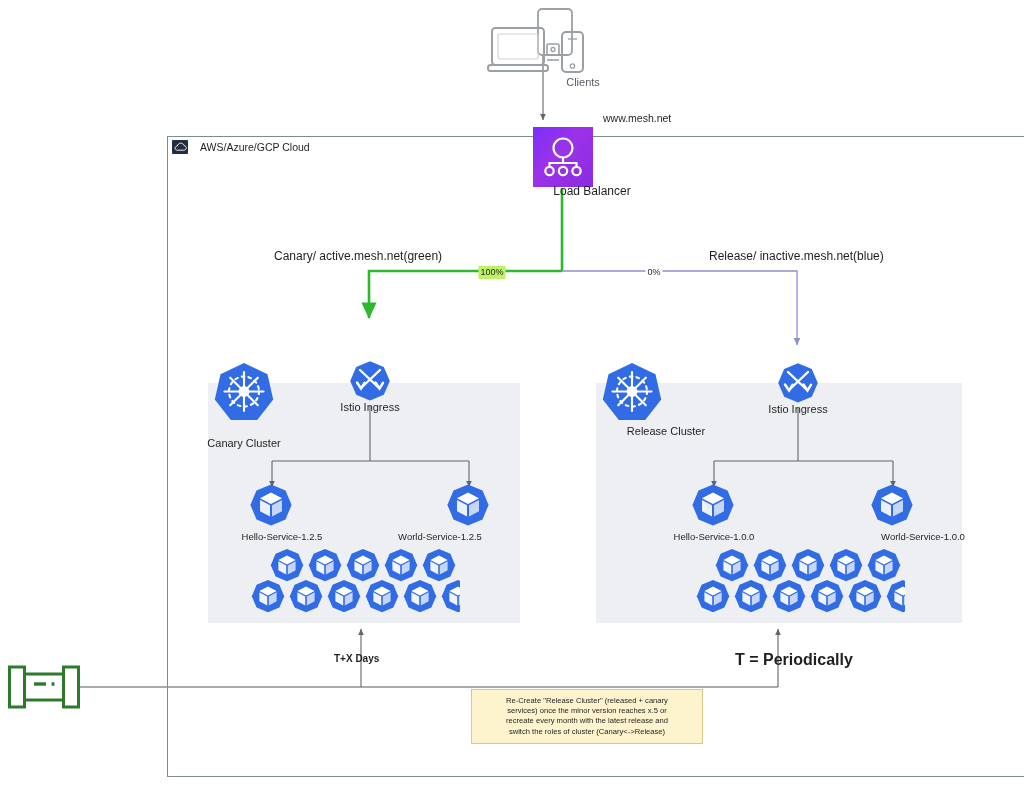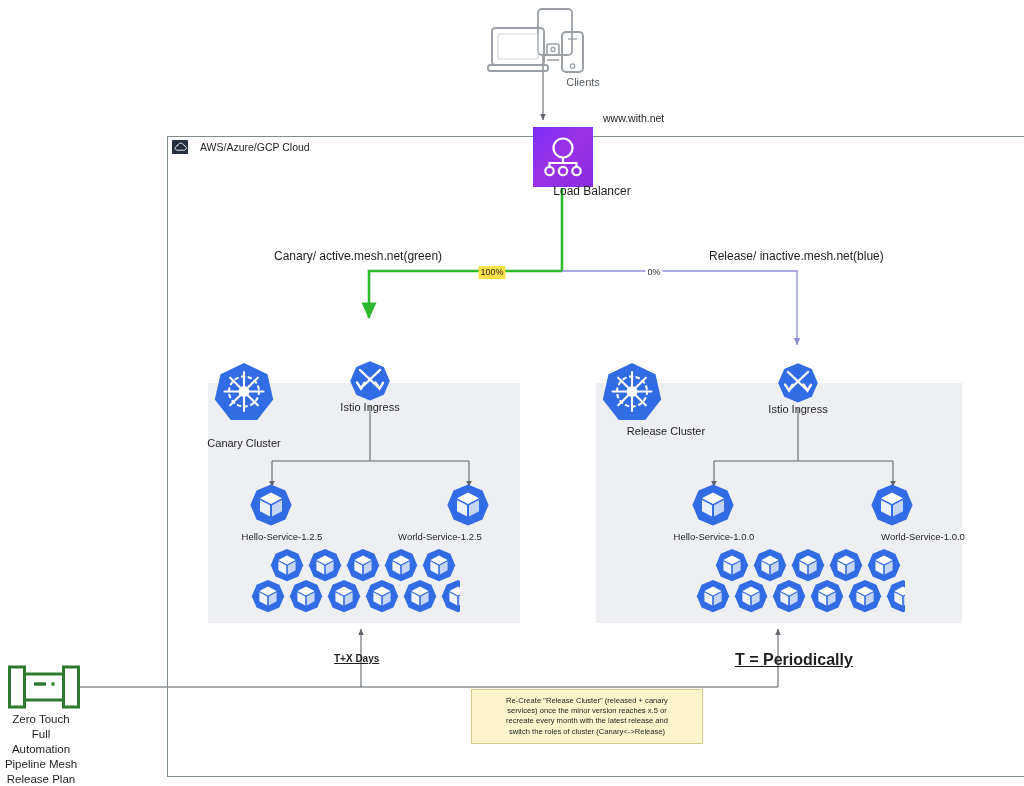--- a/index.html
+++ b/index.html
@@ -16,21 +16,21 @@
   }
   .abs{position:absolute;}
   .lbl{
     position:absolute;
     color:#1f1f1f;
     font-size:11px;
     line-height:13px;
     white-space:nowrap;
   }
   .lbl.ctr{transform:translateX(-50%);text-align:center;}
-  .lbl.bold{font-weight:bold;text-decoration:underline;}
+  .lbl.bold{font-weight:bold;}
   .lbl.gray{color:#5b6166;margin-left:40px;}
 
   
   #cloud-boundary{
     left:167px; top:136px;
     width:857px; height:641px;
     border:1.4px solid #7f8c8d;
     border-right:none;
     box-sizing:border-box;
   }
@@ -164,37 +164,37 @@
 
       <g>
         <rect x="75" y="24" width="21" height="40" rx="4" fill="none" stroke="#9aa0a6" stroke-width="2"></rect>
         <line x1="81" y1="31" x2="90" y2="31" stroke="#9aa0a6" stroke-width="1.3"></line>
         <circle cx="85.5" cy="58" r="2.2" fill="none" stroke="#9aa0a6" stroke-width="1.3"></circle>
       </g>
     </svg>
   </div>
   <div class="lbl ctr gray" style="left:543px;top:76px;">Clients</div>
 
-  <div class="lbl" style="left:603px;top:112px;font-size:10.5px;">www.with.net</div>
+  <div class="lbl" style="left:603px;top:112px;font-size:10.5px;">www.mesh.net</div>
 
   <div class="abs" id="lb-tile">
     <svg width="44" height="42" viewBox="0 0 44 42">
       <circle cx="22" cy="12" r="9.5" fill="none" stroke="#ffffff" stroke-width="2.2"></circle>
       <line x1="22" y1="21.5" x2="22" y2="27" stroke="#ffffff" stroke-width="2.2"></line>
       <path d="M8.5 32 L8.5 27 L35.5 27 L35.5 32" fill="none" stroke="#ffffff" stroke-width="2.2"></path>
       <circle cx="8.5" cy="35" r="4.2" fill="none" stroke="#ffffff" stroke-width="2.2"></circle>
       <circle cx="22" cy="35" r="4.2" fill="none" stroke="#ffffff" stroke-width="2.2"></circle>
       <circle cx="35.5" cy="35" r="4.2" fill="none" stroke="#ffffff" stroke-width="2.2"></circle>
     </svg>
   </div>
   <div class="lbl ctr" style="left:592px;top:185px;font-size:12px;">Load Balancer</div>
 
   <div class="lbl" style="left:274px;top:250px;font-size:12px;">Canary/ active.mesh.net(green)</div>
   <div class="lbl" style="left:709px;top:250px;font-size:12px;">Release/ inactive.mesh.net(blue)</div>
-  <div class="lbl ctr" style="left:492px;top:266px;font-size:9px;background:#fde047;padding:0 2px;">100%</div>
+  <div class="lbl ctr" style="left:492px;top:266px;font-size:9px;background:#bef264;padding:0 2px;">100%</div>
   <div class="lbl ctr" style="left:654px;top:266px;font-size:9px;background:#fff;padding:0 2px;">0%</div>
 
   <div class="icon" style="left:213px;top:361px;">
     <svg width="62" height="62" viewBox="0 0 62 62">
       <path d="M31 2 L54.5 13.2 L60.2 38.4 L44.2 59 L17.8 59 L1.8 38.4 L7.5 13.2 Z" fill="#326ce5"></path>
       <g fill="none" stroke="#ffffff" stroke-width="2.1" stroke-linecap="round">
         <circle cx="31" cy="30.5" r="4.4"></circle>
         <circle cx="31" cy="30.5" r="15" stroke-dasharray="2.6 4.2"></circle>
         <line x1="31" y1="11" x2="31" y2="26"></line>
         <line x1="31" y1="35" x2="31" y2="50"></line>
@@ -360,21 +360,14 @@
 
   <div class="icon" style="left:8px;top:665px;">
     <svg width="72" height="44" viewBox="0 0 72 44">
       <rect x="1.5" y="2" width="15" height="40" fill="none" stroke="#2d7a2d" stroke-width="3"></rect>
       <rect x="55.5" y="2" width="15" height="40" fill="none" stroke="#2d7a2d" stroke-width="3"></rect>
       <rect x="16.5" y="9" width="39" height="26" fill="none" stroke="#2d7a2d" stroke-width="3"></rect>
       <line x1="26" y1="19" x2="38" y2="19" stroke="#2d7a2d" stroke-width="3.4"></line>
       <line x1="43.5" y1="19" x2="46.5" y2="19" stroke="#2d7a2d" stroke-width="3.4"></line>
     </svg>
   </div>
-  <div class="abs" id="zt-label">
-    <div>Zero Touch</div>
-    <div>Full</div>
-    <div>Automation</div>
-    <div>Pipeline Mesh</div>
-    <div>Release Plan</div>
-  </div>
 
 </div>
 
 </body></html>

